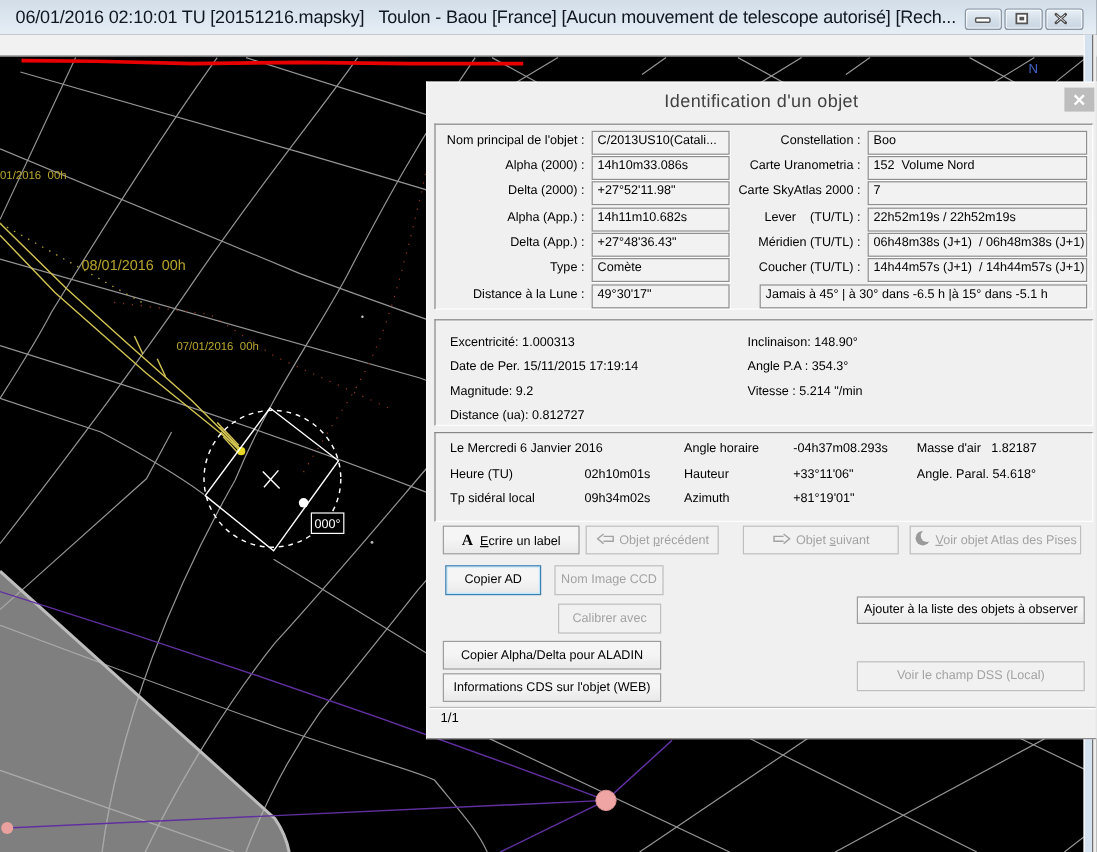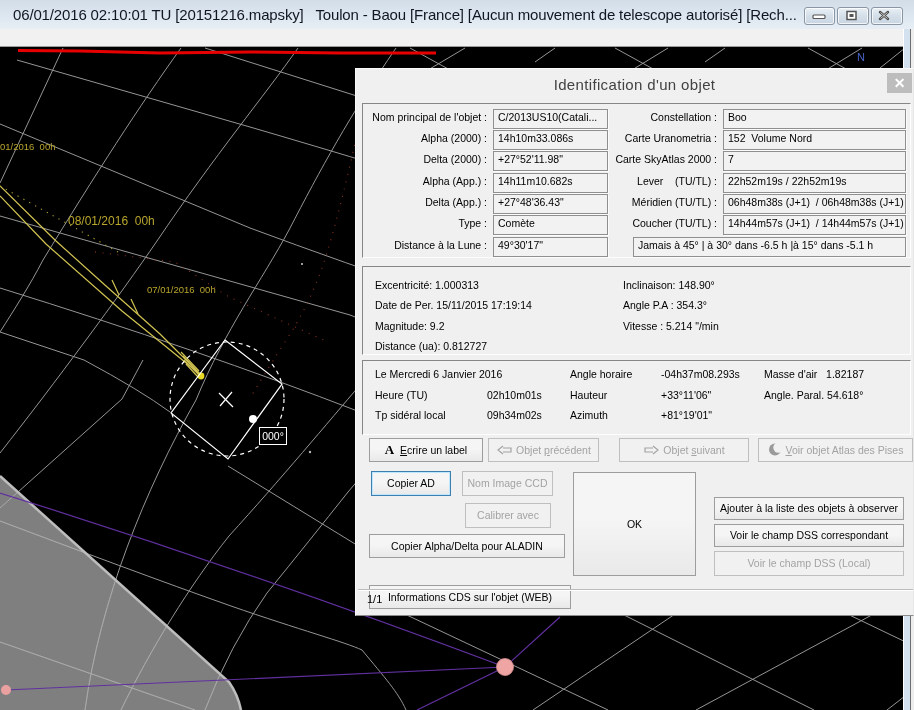--- a/index.html
+++ b/index.html
@@ -218,39 +218,37 @@
   <div class="btn dis" style="left:132px;top:369px;width:111px;height:24px;line-height:22px;">
     <svg width="17" height="10" viewBox="0 0 17 10" style="vertical-align:-1px">
         <path d="M7,1 L2,5 L7,9 M7,3 L15,3 L15,7 L7,7" fill="none" stroke="#a3a3a3" stroke-width="1.2"></path>
       </svg>
     Objet <span class="u">p</span>récédent</div>
   <div class="btn dis" style="left:263px;top:369px;width:130px;height:24px;line-height:22px;">
     <svg width="17" height="10" viewBox="0 0 17 10" style="vertical-align:-1px">
         <path d="M10,1 L15,5 L10,9 M10,3 L2,3 L2,7 L10,7" fill="none" stroke="#a3a3a3" stroke-width="1.2"></path>
       </svg>
     Objet <span class="u">s</span>uivant</div>
-  <div class="btn dis" style="left:402px;top:369px;width:155px;height:24px;line-height:22px;">
+  <div class="btn dis" style="left:402px;top:369px;width:143px;height:24px;line-height:22px;">
     <svg width="15" height="15" viewBox="0 0 15 15" style="vertical-align:-3px">
         <circle cx="7" cy="7.5" r="6" fill="#9a9a9a"></circle>
         <circle cx="10.5" cy="5.5" r="5.2" fill="#f1f1f1"></circle>
       </svg>
     <span class="u">V</span>oir objet Atlas des Pises</div>
 
   <div class="btn" style="left:15px;top:402px;width:80px;height:25px;line-height:23px;border-color:#3c7fb1;box-shadow:inset 0 0 0 1px #bee6fd;">Copier AD</div>
   <div class="btn dis" style="left:106px;top:402px;width:91px;height:25px;line-height:23px;">Nom Image CCD</div>
   <div class="btn dis" style="left:109px;top:434px;width:86px;height:25px;line-height:23px;">Calibrer avec</div>
 
-  <div class="btn" style="left:217px;top:403px;width:123px;height:104px;line-height:102px;">OK</div>
 
   <div class="btn" style="left:358px;top:428px;width:190px;height:23px;line-height:21px;">Ajouter à la liste des objets à observer</div>
-  <div class="btn" style="left:358px;top:455px;width:190px;height:23px;line-height:21px;">Voir le champ DSS correspondant</div>
   <div class="btn dis" style="left:358px;top:482px;width:190px;height:25px;line-height:23px;">Voir le champ DSS (Local)</div>
 
-  <div class="btn" style="left:13px;top:465px;width:196px;height:24px;line-height:22px;">Copier Alpha/Delta pour ALADIN</div>
-  <div class="btn" style="left:13px;top:516px;width:202px;height:24px;line-height:22px;">Informations CDS sur l'objet (WEB)</div>
+  <div class="btn" style="left:13px;top:465px;width:182px;height:24px;line-height:22px;">Copier Alpha/Delta pour ALADIN</div>
+  <div class="btn" style="left:13px;top:492px;width:182px;height:24px;line-height:22px;">Informations CDS sur l'objet (WEB)</div>
 
   <div id="sep"></div>
   <div class="txt" style="left:11px;top:524px;font-size:11px;">1/1</div>
 </div>
 
 <div style="position:absolute;left:0px;top:141px;color:#b8a52e;font-size:9.5px;white-space:nowrap;">01/2016&nbsp; 00h</div>
 <div style="position:absolute;left:68px;top:214px;color:#b8a52e;font-size:12px;white-space:nowrap;">08/01/2016&nbsp; 00h</div>
 <div style="position:absolute;left:147px;top:284px;color:#b8a52e;font-size:9.5px;white-space:nowrap;">07/01/2016&nbsp; 00h</div>
 
 </body></html>

